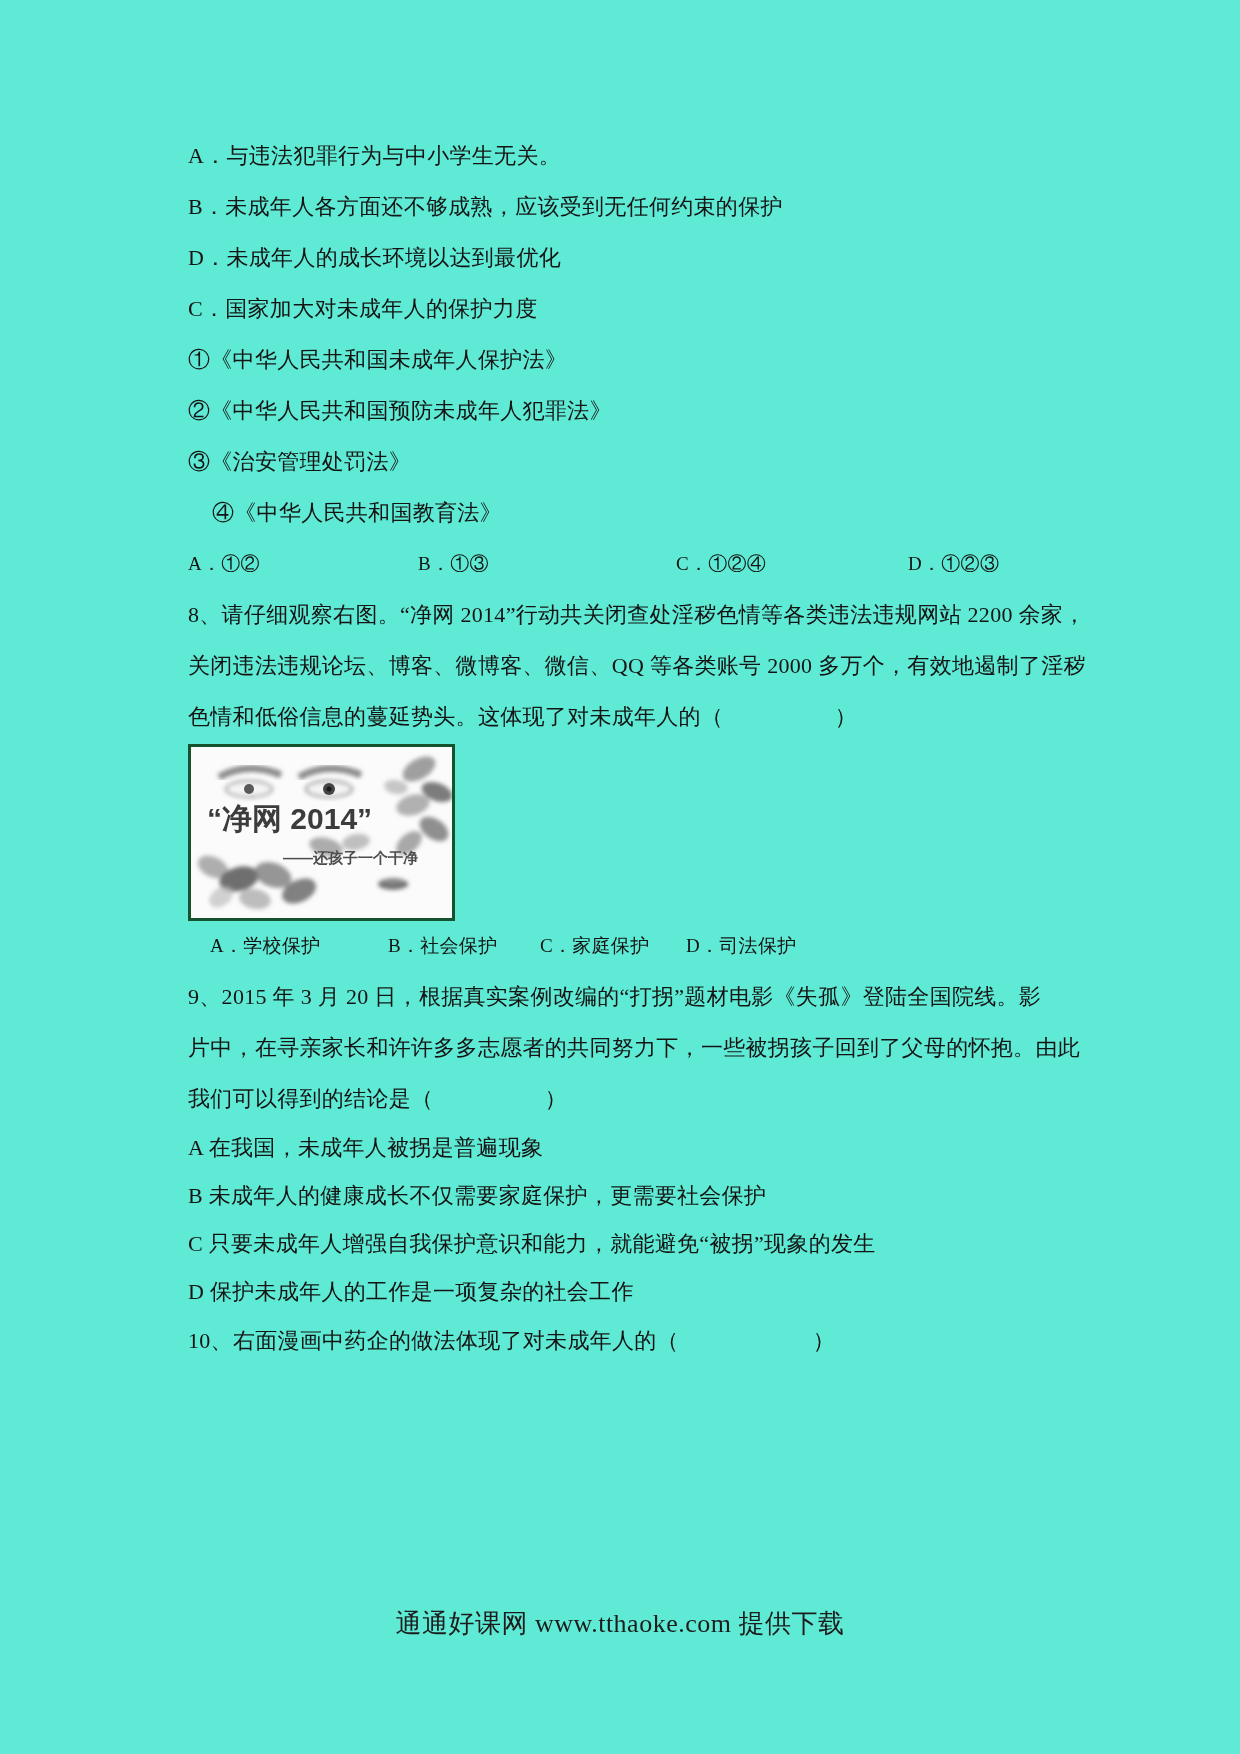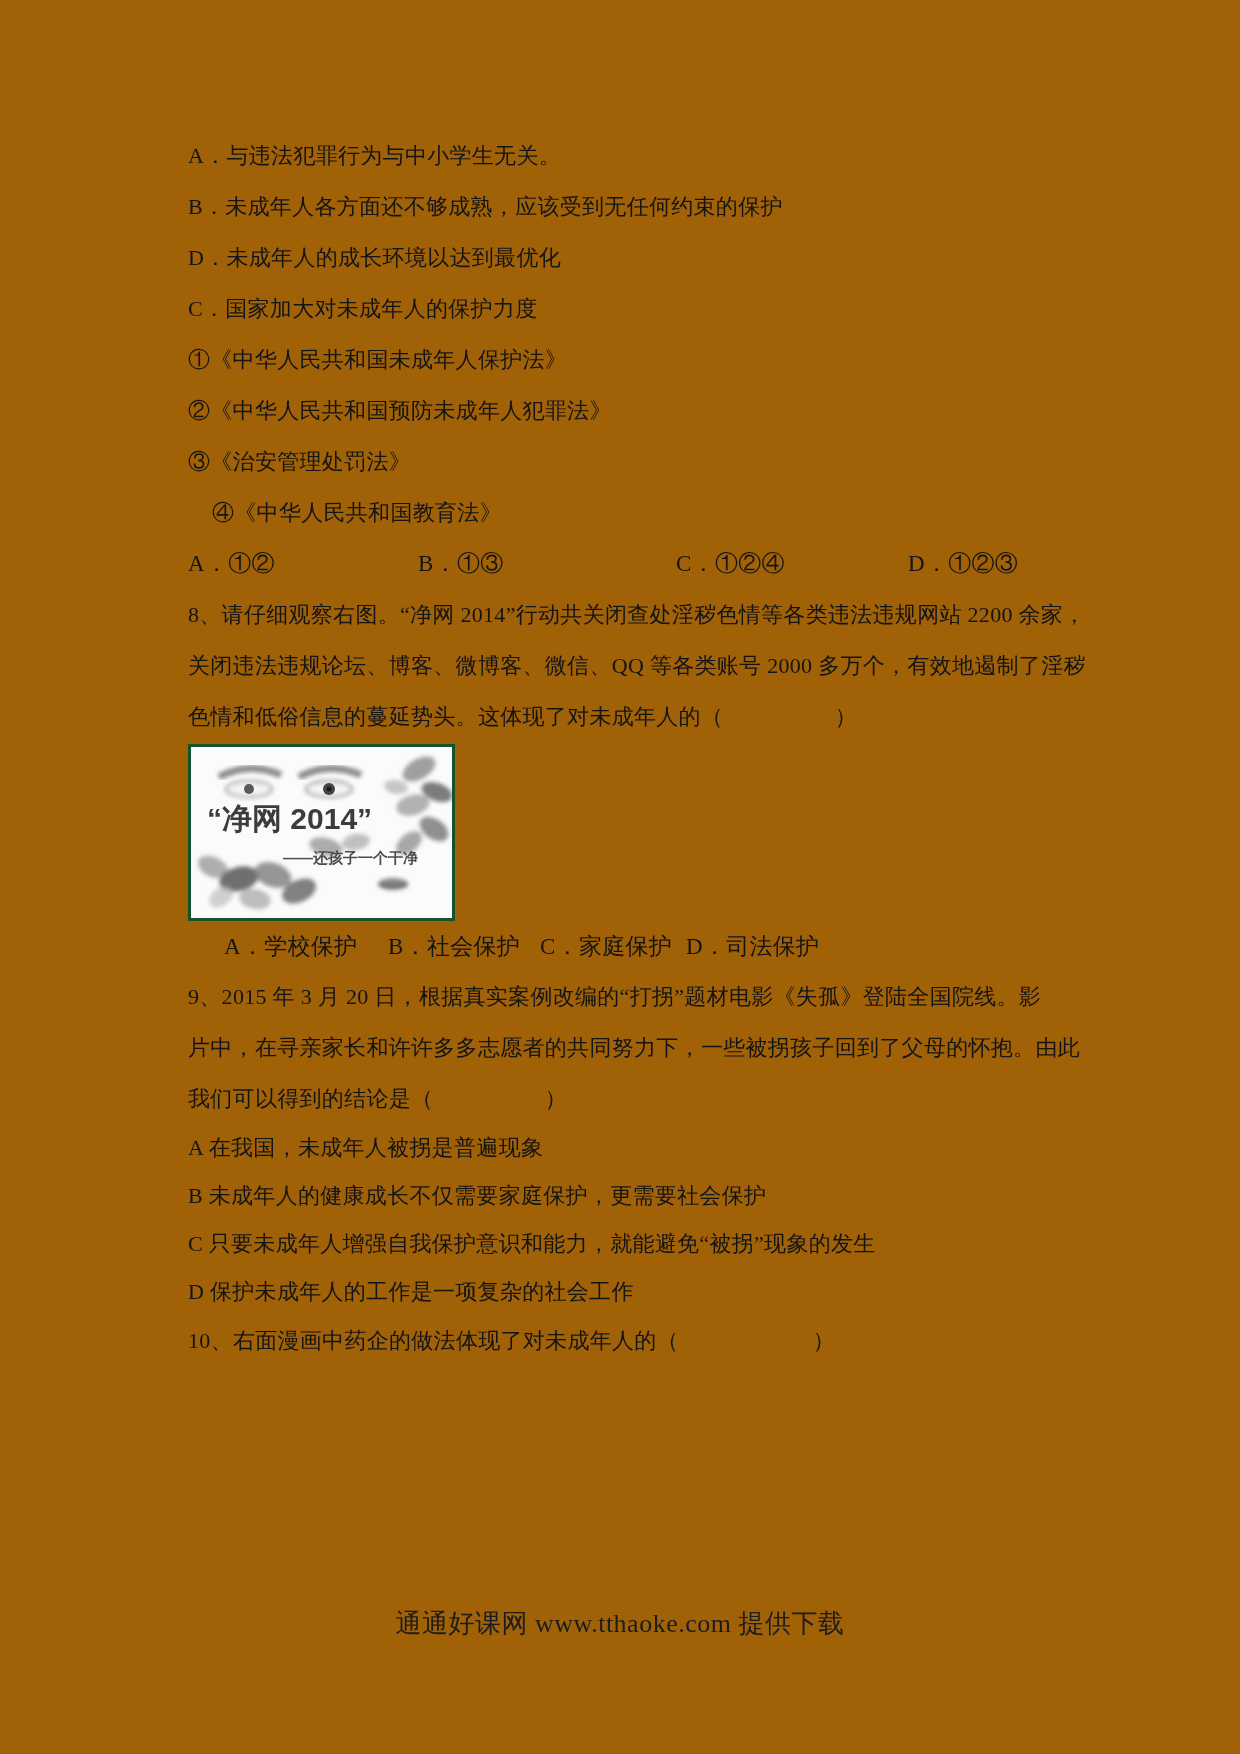--- a/index.html
+++ b/index.html
@@ -1,43 +1,43 @@
 <!DOCTYPE html>
 <html><head>
 <meta charset="utf-8">
 <style>
   html,body{margin:0;padding:0;background:#ffffff;}
   .page{
     position:relative;
     width:1240px;height:1754px;
-    background:#a16207;
+    background:#5eead4;
     font-family:"Liberation Serif","DejaVu Serif",serif;
     color:#141414;
     overflow:hidden;
   }
   .doc{position:absolute;left:188px;top:130px;width:880px;}
   .line{
     height:51px;
     display:flex;align-items:center;
     white-space:nowrap;
     font-size:22px;
     letter-spacing:0.3px;
   }
   .line.tight{height:48px;}
   .line.q10{height:50px;}
   .indent-1{padding-left:24px;}
   .row{position:relative;height:51px;}
   .row span{
     position:absolute;top:0;height:100%;
     display:flex;align-items:center;
-    font-size:23px;white-space:nowrap;letter-spacing:0.3px;
+    font-size:19px;white-space:nowrap;letter-spacing:0.3px;
   }
   .q7opt-a{left:0;} .q7opt-b{left:230px;} .q7opt-c{left:488px;} .q7opt-d{left:720px;}
   .q8row{height:50px;}
-  .q8opt-a{left:22px;margin-left:14px;} .q8opt-b{left:200px;} .q8opt-c{left:340px;margin-left:12px;} .q8opt-d{left:498px;}
+  .q8opt-a{left:22px;} .q8opt-b{left:200px;} .q8opt-c{left:340px;margin-left:12px;} .q8opt-d{left:498px;}
   .poster{
     width:261px;height:171px;
     border:3px solid #14532d;
     background:#fbfbfb;
     margin:2px 0 0 0;
     overflow:hidden;
   }
   .poster svg{display:block;}
   .poster-title{
     font-family:"Liberation Sans","DejaVu Sans",sans-serif;

